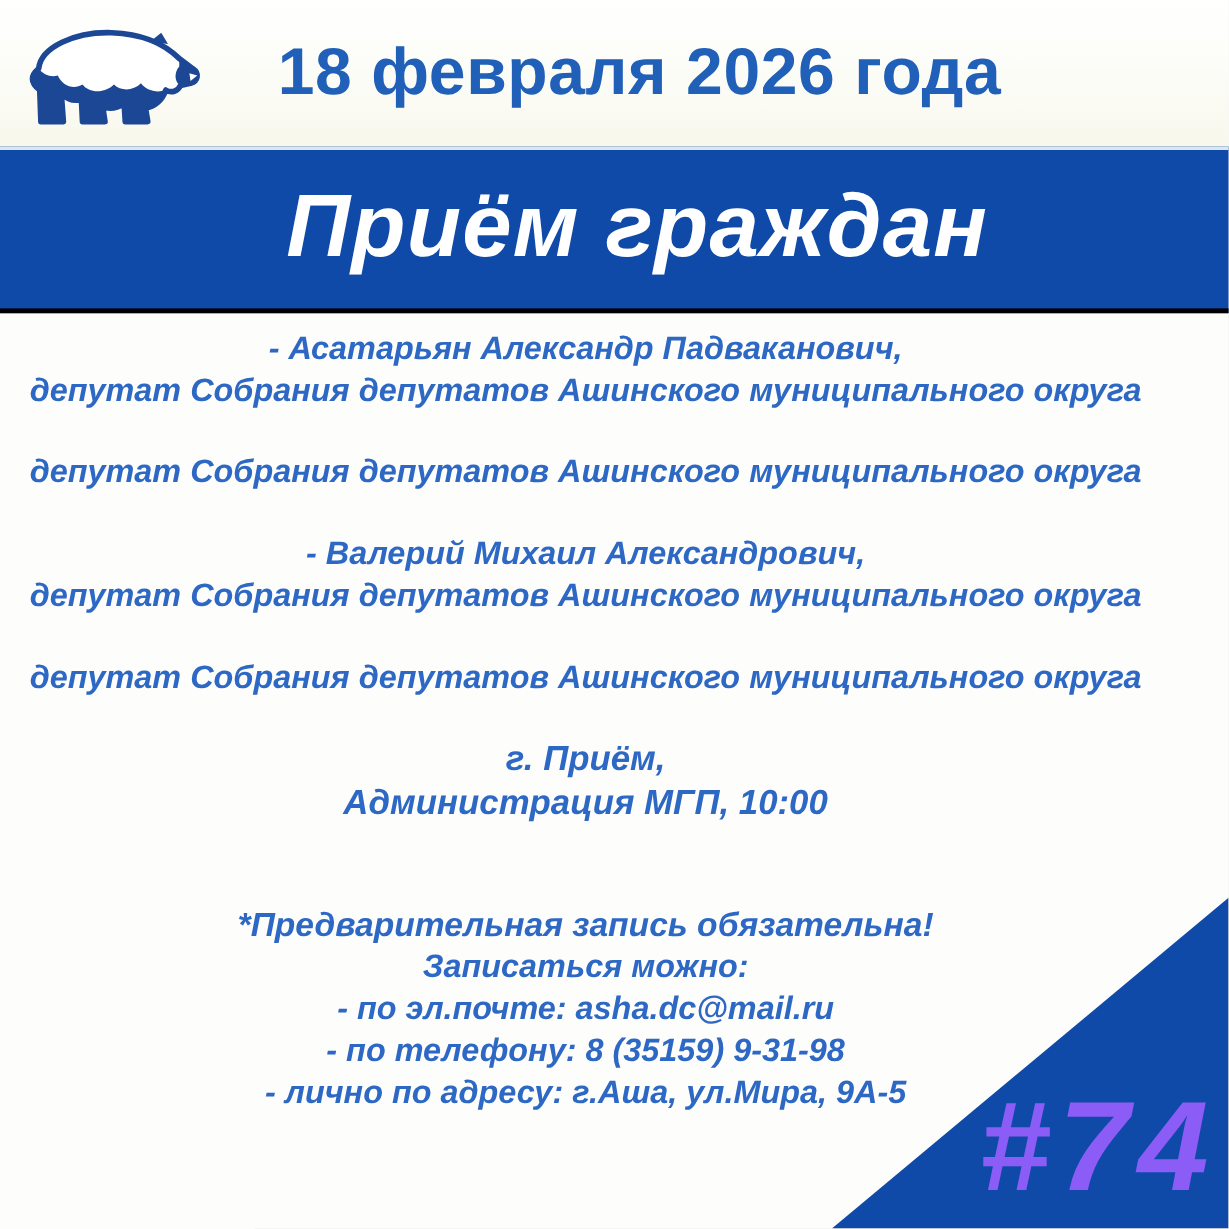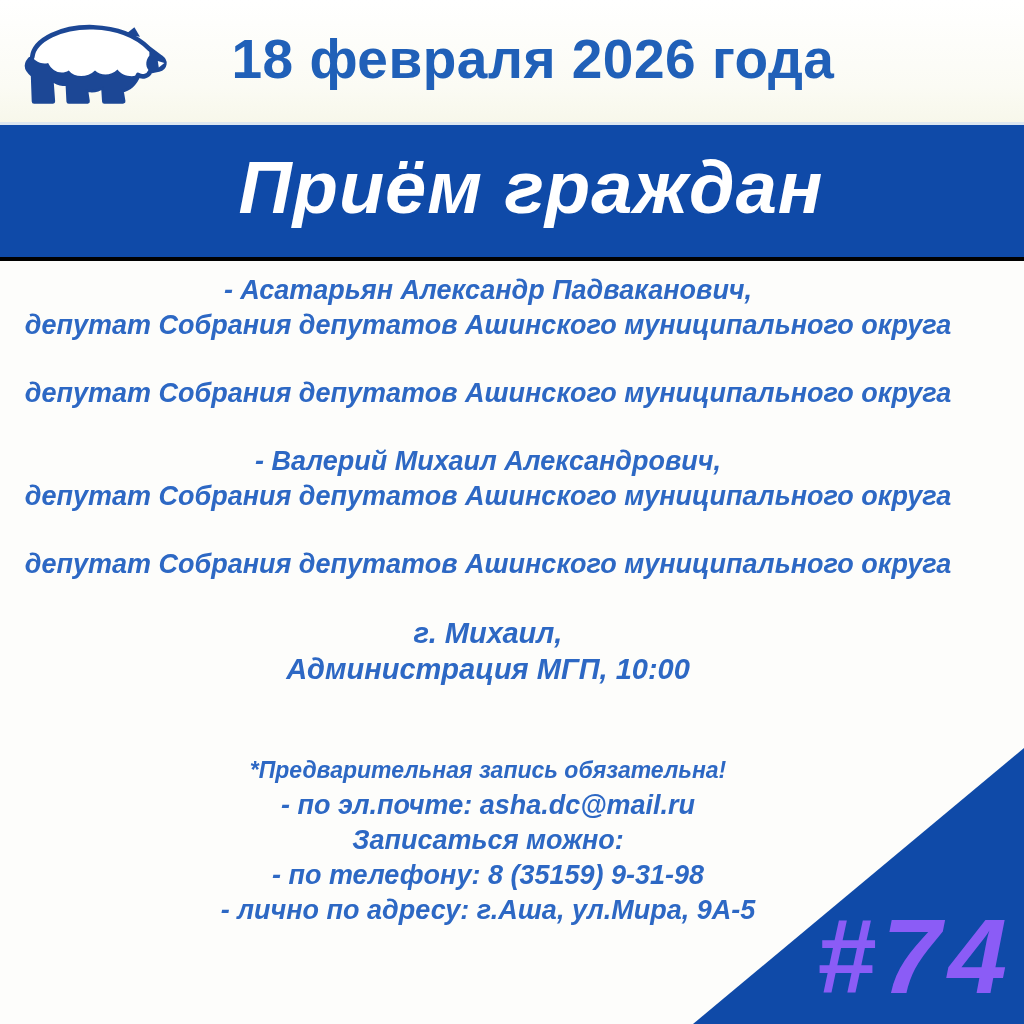--- a/index.html
+++ b/index.html
@@ -33,21 +33,21 @@
   }
   
   .content{
     position:absolute;top:265px;left:0;width:1024px;box-sizing:border-box;
     padding:8px 48px 0 0;text-align:center;
     color:#2d68c4;font-style:italic;font-weight:bold;
   }
   .entry{font-size:27px;line-height:35px;margin:0 0 33px 0;white-space:nowrap;}
   .loc{font-size:29px;line-height:36px;margin-top:2px;white-space:nowrap;}
   .note{margin-top:66px;font-size:27px;line-height:35px;white-space:nowrap;}
-  .note-title{font-size:23px;}
+  .note-title{font-size:28px;}
   
   .corner{
     position:absolute;right:0;bottom:0;width:331px;height:276px;
     background:#0f4aa8;
     clip-path:polygon(100% 0,100% 100%,0 100%);
   }
   .badge{
     position:absolute;right:10px;bottom:15px;line-height:1;
     font-size:106px;font-weight:bold;font-style:italic;
     color:#8b5cf6;letter-spacing:7px;white-space:nowrap;
@@ -103,28 +103,28 @@
     <div class="entry">
       <div>- Валерий Михаил Александрович,</div>
       <div>депутат Собрания депутатов Ашинского муниципального округа</div>
     </div>
 
     <div class="entry">
       <div>депутат Собрания депутатов Ашинского муниципального округа</div>
     </div>
 
     <div class="loc">
-      <div>г. Михаил,</div>
+      <div>г. Приём,</div>
       <div>Администрация МГП, 10:00</div>
     </div>
 
     <div class="note">
       <div class="note-title">*Предварительная запись обязательна!</div>
+      <div>Записаться можно:</div>
       <div>- по эл.почте: asha.dc@mail.ru</div>
-      <div>Записаться можно:</div>
       <div>- по телефону: 8 (35159) 9-31-98</div>
       <div>- лично по адресу: г.Аша, ул.Мира, 9А-5</div>
     </div>
 
   </div>
 
   <div class="corner"></div>
   <div class="badge">#74</div>
 
 </div>

